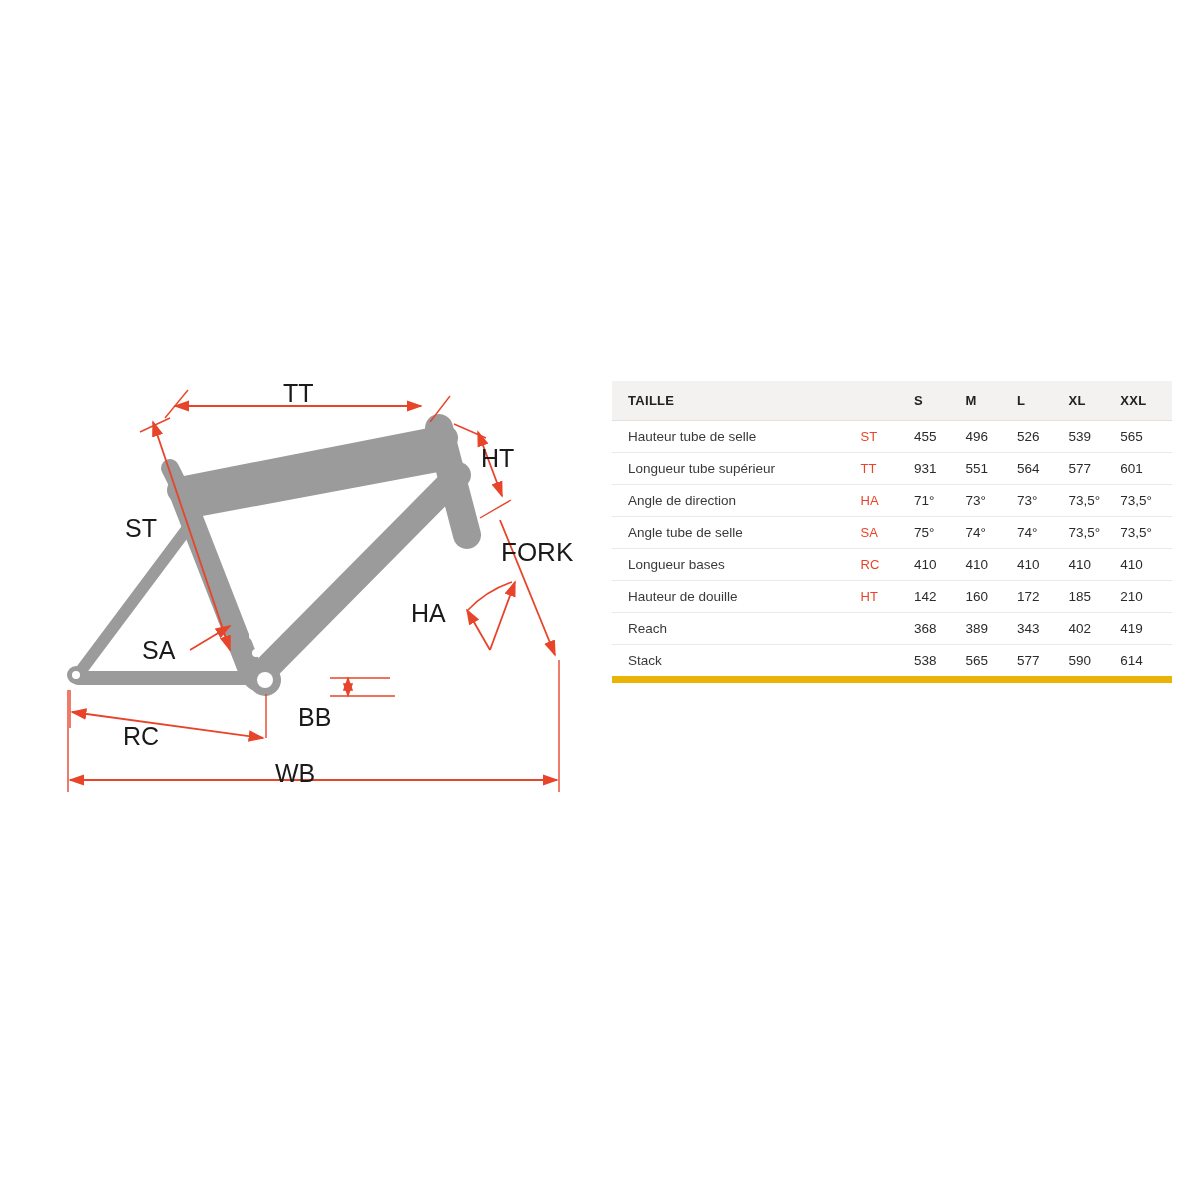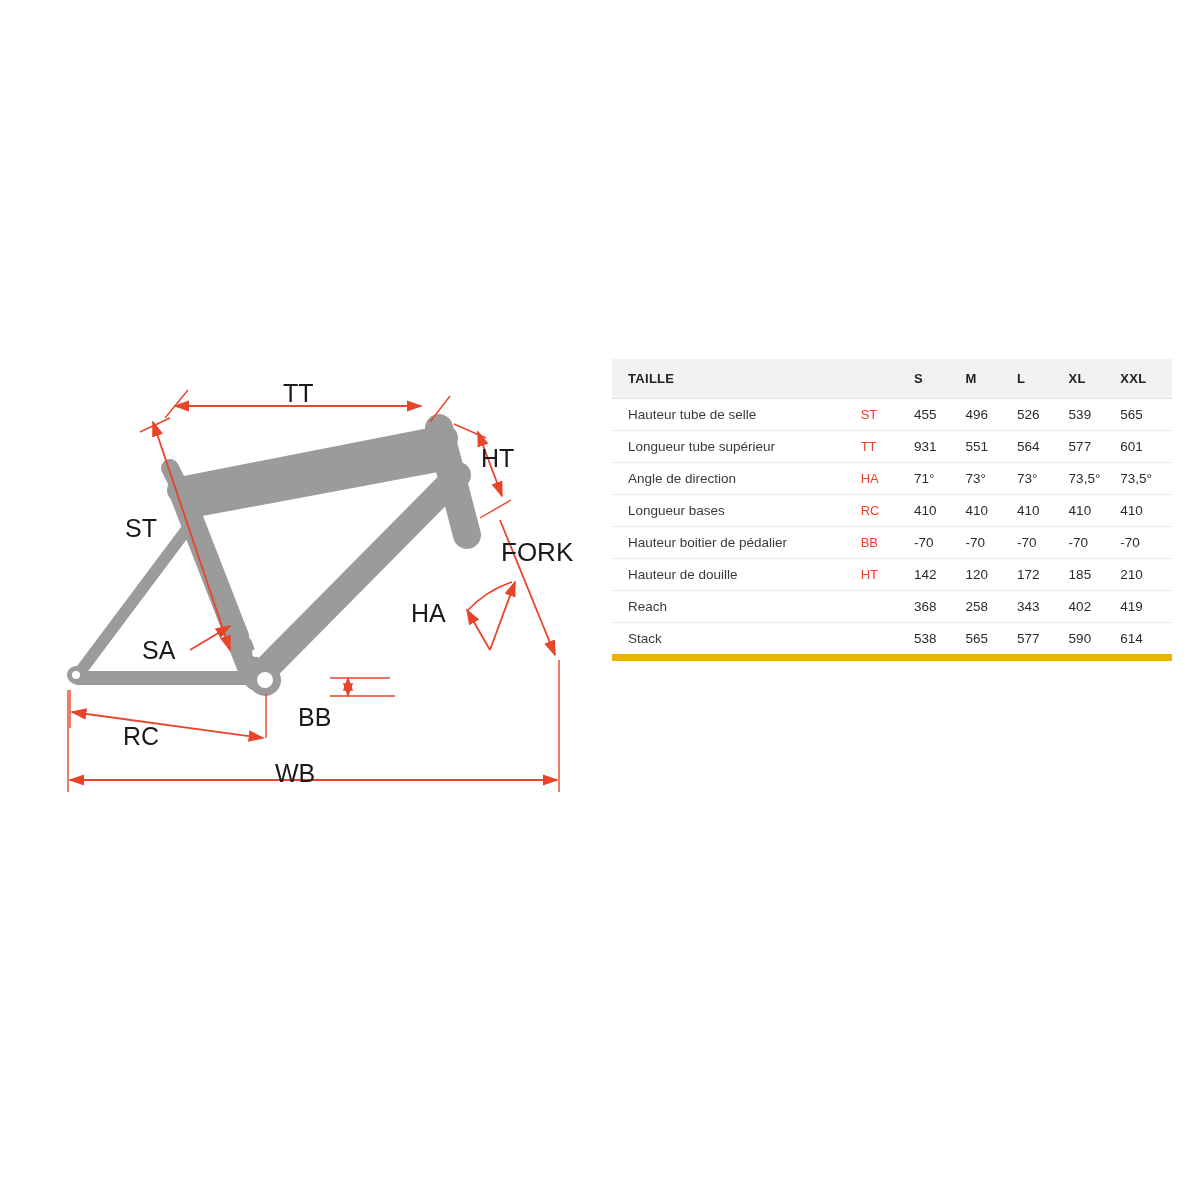--- a/index.html
+++ b/index.html
@@ -27,21 +27,21 @@
     top: 360px;
     width: 560px;
     height: 450px;
   }
   #diagram svg { display: block; }
 
   
   #geo-table {
     position: absolute;
     left: 612px;
-    top: 359px;
+    top: 381px;
     width: 560px;
   }
   table.geo {
     border-collapse: collapse;
     width: 100%;
     font-size: 13.5px;
     color: #2b2b2b;
   }
   table.geo thead th {
     background: #f4f2f0;
@@ -218,51 +218,51 @@
         <tr>
           <td class="label">Angle de direction</td>
           <td class="code">HA</td>
           <td>71°</td>
           <td>73°</td>
           <td>73°</td>
           <td>73,5°</td>
           <td>73,5°</td>
         </tr>
         <tr>
+          <td class="label">Angle tube de selle</td>
+          <td class="code">SA</td>
+          <td>75°</td>
+          <td>74°</td>
+          <td>74°</td>
+          <td>73,5°</td>
+          <td>73,5°</td>
+        </tr>
+        <tr>
           <td class="label">Longueur bases</td>
           <td class="code">RC</td>
           <td>410</td>
           <td>410</td>
           <td>410</td>
           <td>410</td>
           <td>410</td>
-        </tr>
-        <tr>
-          <td class="label">Hauteur boitier de pédalier</td>
-          <td class="code">BB</td>
-          <td>-70</td>
-          <td>-70</td>
-          <td>-70</td>
-          <td>-70</td>
-          <td>-70</td>
         </tr>
         <tr>
           <td class="label">Hauteur de douille</td>
           <td class="code">HT</td>
           <td>142</td>
-          <td>120</td>
+          <td>160</td>
           <td>172</td>
           <td>185</td>
           <td>210</td>
         </tr>
         <tr>
           <td class="label">Reach</td>
           <td class="code"></td>
           <td>368</td>
-          <td>258</td>
+          <td>389</td>
           <td>343</td>
           <td>402</td>
           <td>419</td>
         </tr>
         <tr>
           <td class="label">Stack</td>
           <td class="code"></td>
           <td>538</td>
           <td>565</td>
           <td>577</td>

